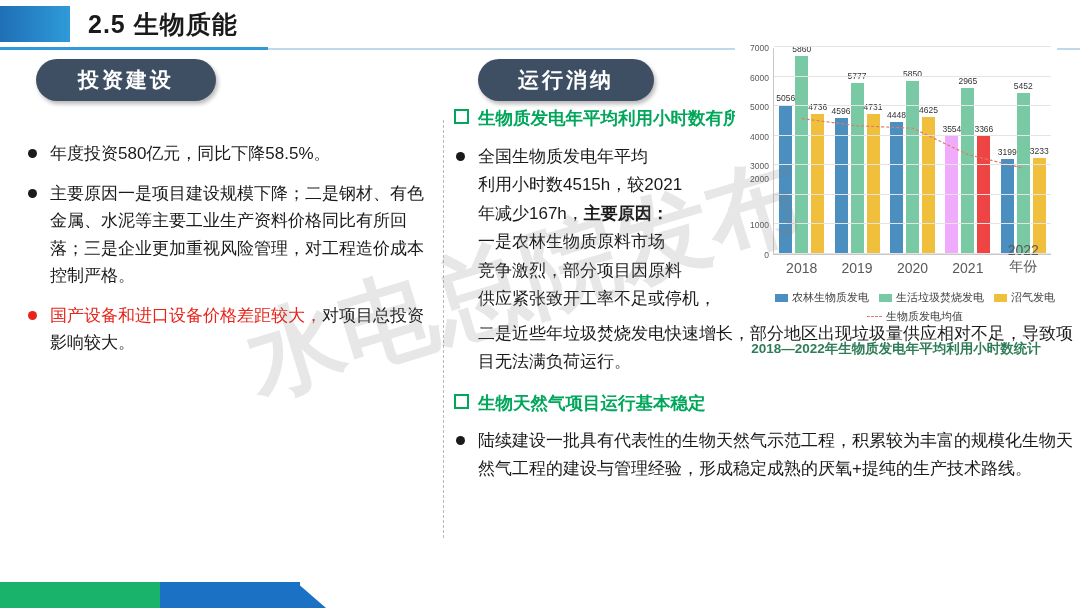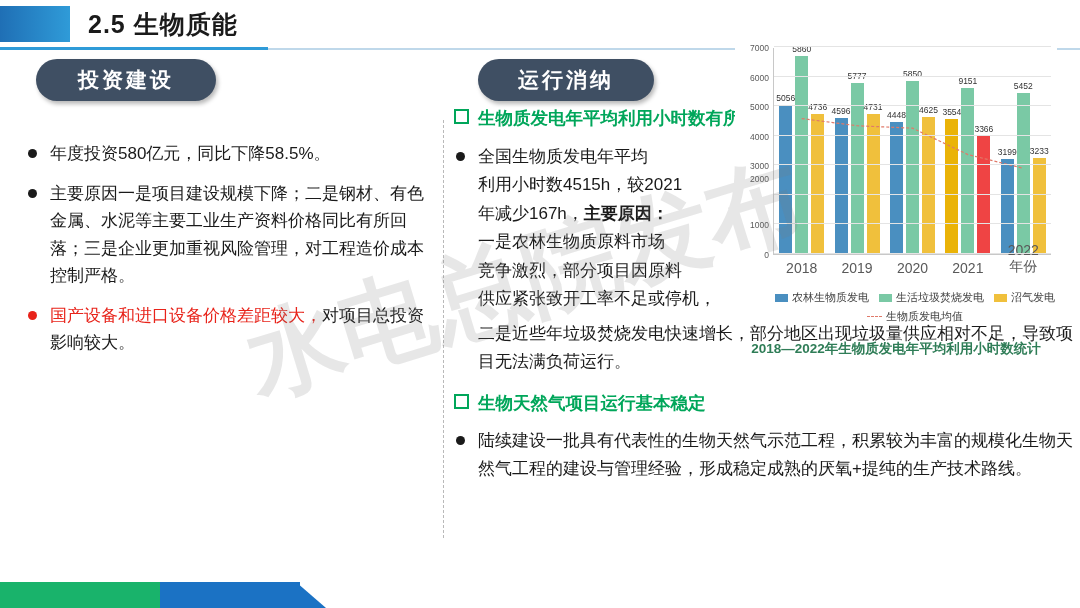--- a/index.html
+++ b/index.html
@@ -267,25 +267,25 @@
             </div>
             <div class="bar b2" style="background: rgb(122, 201, 165); height: 172.993px;">
               <span class="val">5850</span>
             </div>
             <div class="bar b3" style="background: rgb(240, 192, 60); height: 136.768px;">
               <span class="val">4625</span>
             </div>
             <div class="xlab">2020</div>
           </div>
           <div class="group">
-            <div class="bar b1" style="background: #eab308; height: 135px;">
+            <div class="bar b1" style="background: #f0abfc; height: 118px;">
               <span class="val">3554</span>
             </div>
             <div class="bar b2" style="background: rgb(122, 201, 165); height: 166.073px;">
-              <span class="val">9151</span>
+              <span class="val">2965</span>
             </div>
             <div class="bar b3" style="background: #ef4444; height: 118px;">
               <span class="val">3366</span>
             </div>
             <div class="xlab">2021</div>
           </div>
           <div class="group">
             <div class="bar b1" style="background: rgb(74, 143, 192); height: 94.599px;">
               <span class="val">3199</span>
             </div>

